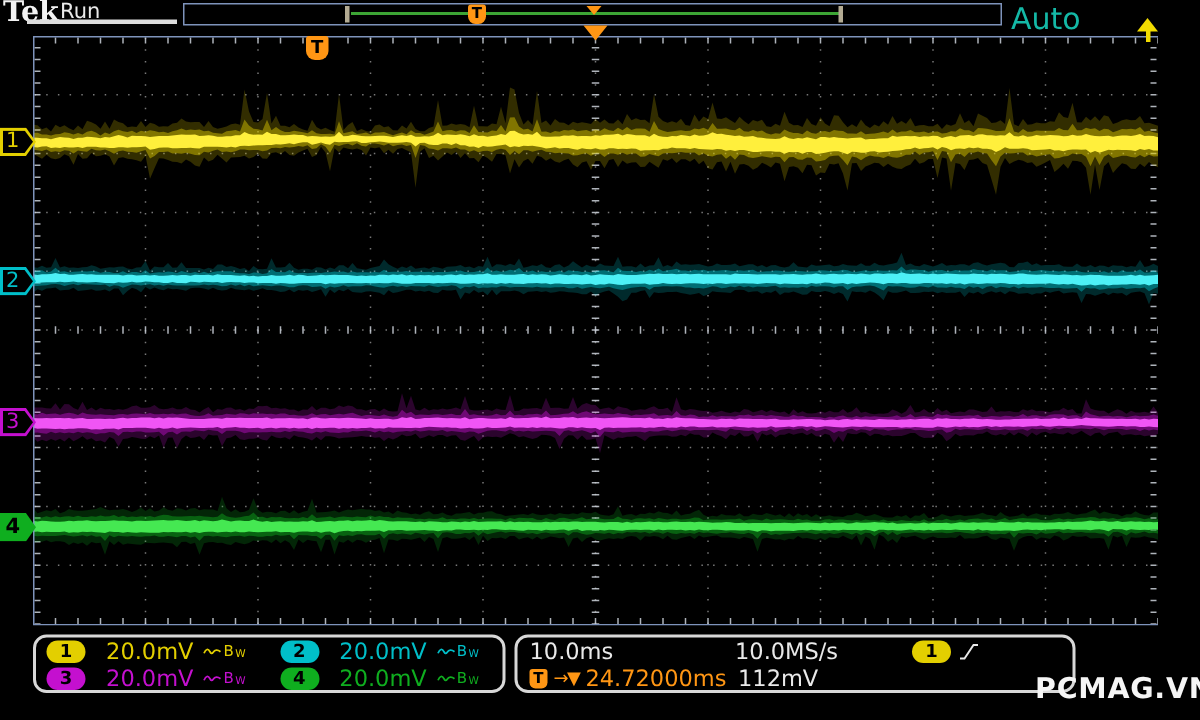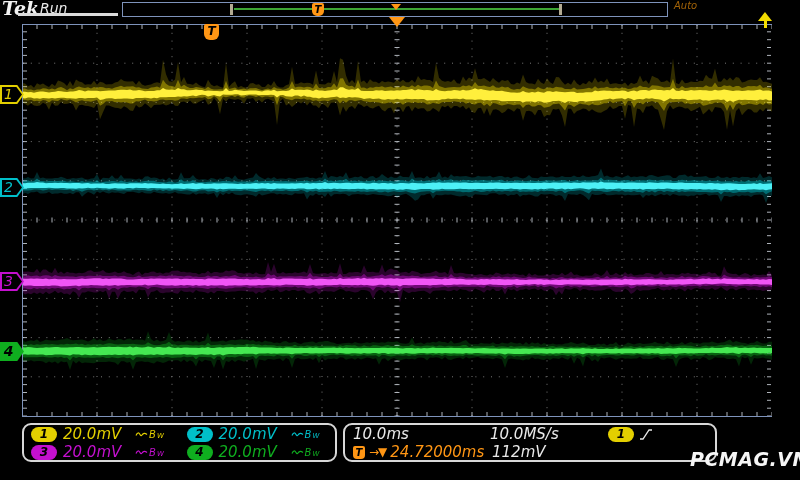--- a/index.html
+++ b/index.html
@@ -1,36 +1,36 @@
 <!DOCTYPE html>
 <html><head>
 <meta charset="utf-8">
 <style>
   html,body{margin:0;padding:0;background:#000;}
   .scope{position:relative;width:800px;height:480px;background:#000;overflow:hidden;
-         font-family:"DejaVu Sans","Liberation Sans",sans-serif;color:var(--text,#e9e9e9);font-style:italic;}
+         font-family:"DejaVu Sans","Liberation Sans",sans-serif;color:var(--text,#e9e9e9);}
 
   
   .tek-logo{position:absolute;left:2px;top:-3px;font-family:"DejaVu Serif","Liberation Serif",serif;
             font-weight:bold;font-size:19px;color:#f2f2f2;}
   .acq-status{position:absolute;left:40px;top:0px;font-size:14px;color:#e9e9e9;}
   .tek-underline{position:absolute;left:18px;top:13px;width:100px;height:3px;background:#dcdcdc;}
   .recordbar{position:absolute;left:122px;top:2px;width:546px;height:15px;background:#000;
              border:1px solid var(--border);box-sizing:border-box;}
   .rv-line{position:absolute;left:111px;top:5px;width:327px;height:2px;background:var(--record_line);}
   .rv-bracket{position:absolute;top:1px;width:3px;height:11px;background:#b3ab93;}
   .rv-bracket.left{left:107px;}
   .rv-bracket.right{left:436px;}
   .rv-tbadge{position:absolute;left:189px;top:0px;width:12px;height:13px;background:var(--orange);
              border-radius:2px 2px 5px 5px;color:#000;font-size:10px;font-weight:bold;
              text-align:center;line-height:13px;}
   .rv-tri{position:absolute;left:268px;top:1px;width:0;height:0;
           border-left:5px solid transparent;border-right:5px solid transparent;
           border-top:6px solid var(--orange);}
-  .trigger-mode{position:absolute;left:674px;top:0px;font-size:10px;color:#a16207;}
+  .trigger-mode{position:absolute;left:674px;top:0px;font-size:20px;color:#14b8a6;}
 
   
   .display{position:absolute;left:22px;top:24px;width:750px;height:393px;}
   .display svg{position:absolute;left:0;top:0;}
   .expansion-tri{position:absolute;left:367px;top:-7px;width:0;height:0;
                  border-left:8px solid transparent;border-right:8px solid transparent;
                  border-top:10px solid var(--orange);}
   .trig-flag{position:absolute;left:182px;top:0px;width:15px;height:16px;background:var(--orange);
              border-radius:2px 2px 6px 6px;color:#000;font-weight:bold;font-size:12px;
              text-align:center;line-height:15px;}
@@ -52,21 +52,21 @@
   .m1{top:85px;} .m2{top:178px;} .m3{top:272px;} .m4{top:342px;}
 
   
   .panel{position:absolute;top:423px;height:39px;background:#000;border:2px solid #d8d8d8;
          border-radius:9px;box-sizing:border-box;}
   .panel-left{left:22px;width:315px;display:grid;grid-template-columns:1fr 1fr;
               grid-template-rows:1fr 1fr;align-items:center;}
   .chcell{display:flex;align-items:center;gap:6px;padding-left:7px;color:var(--ch);}
   .chbadge{width:26px;height:15px;border-radius:8px;background:var(--ch);color:#000;
            font-weight:bold;font-size:12px;text-align:center;line-height:15px;flex:0 0 auto;}
-  .chscale{font-size:15px;width:66px;text-align:left;}
+  .chscale{font-size:15px;width:66px;text-align:right;}
   .chicons{display:flex;align-items:center;gap:1px;}
   .bw-b{font-size:10px;} .bw-w{font-size:7px;position:relative;top:2px;}
 
   .panel-mid{left:343px;width:374px;display:grid;
              grid-template-columns:137px 118px 1fr;grid-template-rows:1fr 1fr;
              align-items:center;font-size:15px;}
   .cell{padding-left:8px;white-space:nowrap;display:flex;align-items:center;gap:4px;}
   .orange-txt{color:var(--orange);}
   .tbadge-sm{width:12px;height:13px;background:var(--orange);border-radius:2px 2px 4px 4px;
              color:#000;font-size:10px;font-weight:bold;text-align:center;line-height:13px;

